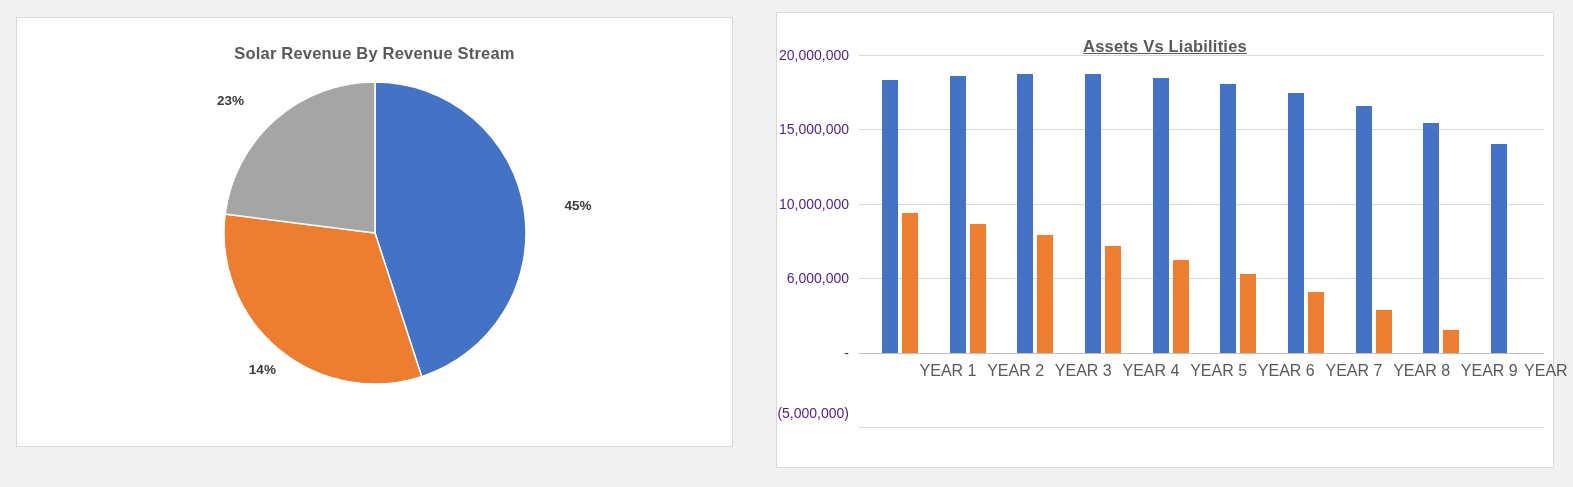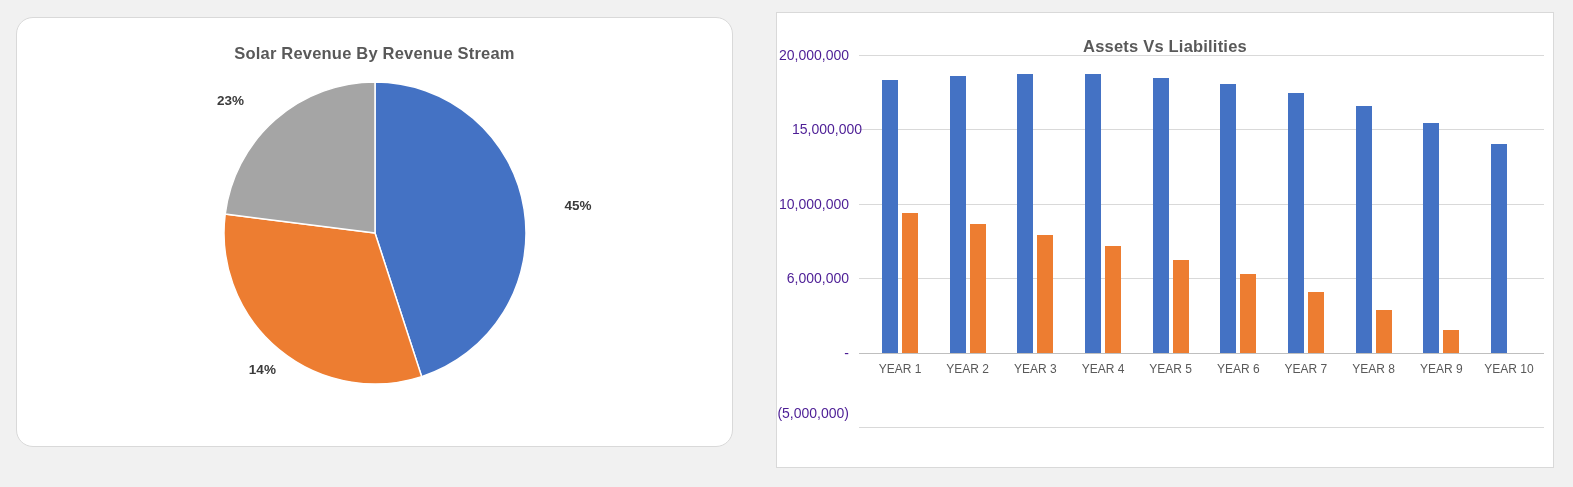--- a/index.html
+++ b/index.html
@@ -6,28 +6,28 @@
   body{
     width:1573px;height:487px;position:relative;
     background:#f1f1f1;
     font-family:"Liberation Sans", sans-serif;
     overflow:hidden;
   }
   .card{
     position:absolute;background:#ffffff;border:1px solid #d9d9d9;
     box-sizing:border-box;
   }
-  .card.pie-card{left:16px;top:17px;width:717px;height:430px;border-radius:17px;}
+  .card.pie-card{left:16px;top:17px;width:717px;height:430px;}
   .card.bar-card{left:776px;top:12px;width:778px;height:456px;}
   .chart-title{
     position:absolute;left:0;right:0;text-align:center;
     font-size:16.5px;font-weight:700;color:#595959;letter-spacing:.2px;
   }
   .pie-card .chart-title{top:12px;}
-  .bar-card .chart-title{top:10px;}
+  .bar-card .chart-title{top:10px;text-decoration:underline;}
   .plot-layer{position:absolute;inset:0;}
   .pie-label{
     position:absolute;transform:translate(-50%,-50%);
     font-size:13.5px;font-weight:600;color:#3b3b3b;white-space:nowrap;
   }
   .legend{
     position:absolute;left:0;right:0;display:flex;justify-content:center;
     align-items:center;gap:26px;font-size:12px;color:#464646;
   }
   .pie-card .legend{bottom:14px;}
@@ -35,21 +35,21 @@
   .legend-item{display:flex;align-items:center;gap:6px;white-space:nowrap;}
   .legend-swatch{width:8px;height:8px;flex:0 0 auto;}
   .gridline{position:absolute;height:1px;background:#d9d9d9;}
   .gridline.zero{background:#bfbfbf;}
   .ytick{
     position:absolute;left:0;width:72px;text-align:right;
     font-size:14px;color:#4c1d95;height:14px;line-height:14px;white-space:nowrap;
   }
   .xtick{
     position:absolute;transform:translateX(-50%);
-    font-size:12px;color:#595959;white-space:nowrap;
+    font-size:16px;color:#595959;white-space:nowrap;margin-left:48px;
   }
   .vbar{position:absolute;}
 </style>
 </head>
 <body>
 
 <div>
 
   <section class="card pie-card">
     <h2 class="chart-title">Solar Revenue By Revenue Stream</h2>
@@ -61,21 +61,21 @@
         </svg>
     <div class="pie-label" style="left: 561px; top: 187.363px;">45%</div><div class="pie-label" style="left: 245.386px; top: 351.127px;">14%</div><div class="pie-label" style="left: 213.504px; top: 82.1292px;">23%</div></div>
   </section>
 
   <section class="card bar-card">
     <h2 class="chart-title">Assets Vs Liabilities</h2>
     <div class="plot-layer" id="bar-plot">
         <div class="gridline" style="left: 82px; width: 685px; top: 42px;"></div>
         <div class="ytick" style="top: 35px;">20,000,000</div>
         <div class="gridline" style="left: 82px; width: 685px; top: 116.4px;"></div>
-        <div class="ytick" style="top: 109.4px; padding-left: 13px;">15,000,000</div>
+        <div class="ytick" style="top: 109.4px;">15,000,000</div>
         <div class="gridline" style="left: 82px; width: 685px; top: 190.8px;"></div>
         <div class="ytick" style="top: 183.8px;">10,000,000</div>
         <div class="gridline" style="left: 82px; width: 685px; top: 265.2px;"></div>
         <div class="ytick" style="top: 258.2px;">6,000,000</div>
         <div class="gridline zero" style="left: 82px; width: 685px; top: 339.6px;"></div>
         <div class="ytick" style="top: 332.6px;">-</div>
         <div class="gridline" style="left: 82px; width: 685px; top: 414px;"></div>
         <div class="ytick" style="top: 393px;">(5,000,000)</div>
         <div class="vbar" style="left: 105px; width: 16px; top: 66.552px; height: 273.048px; background: rgb(68, 114, 196);"></div>
         <div class="vbar" style="left: 125px; width: 16px; top: 200.472px; height: 139.128px; background: rgb(237, 125, 49);"></div>

